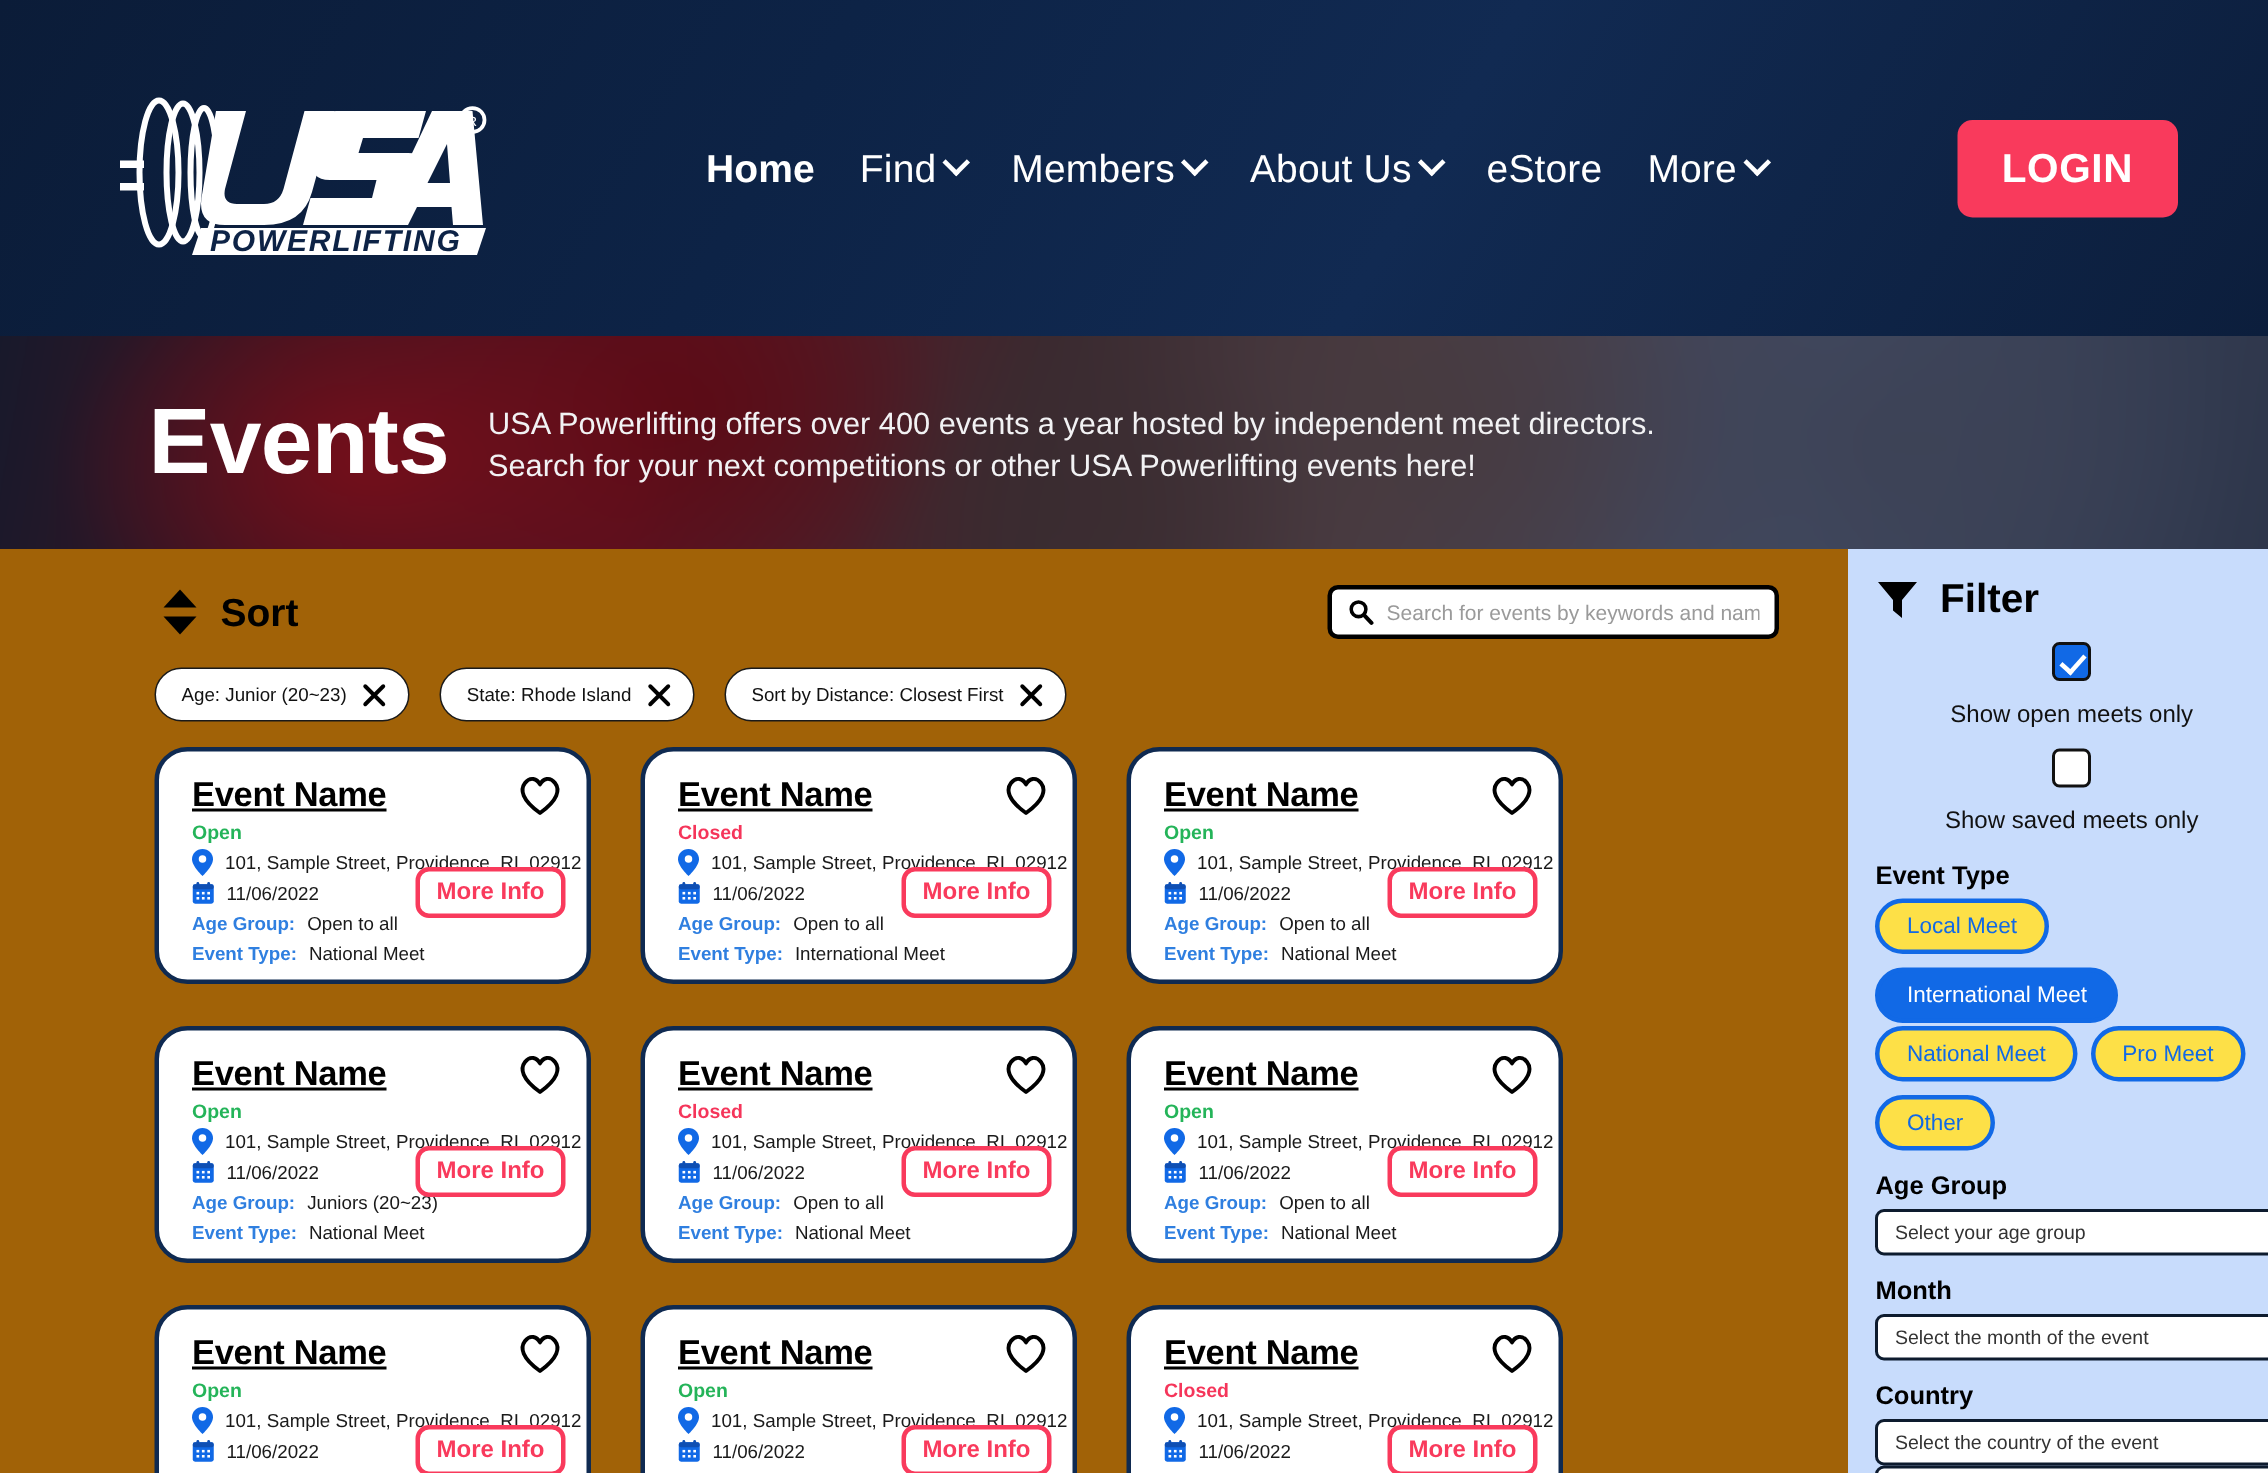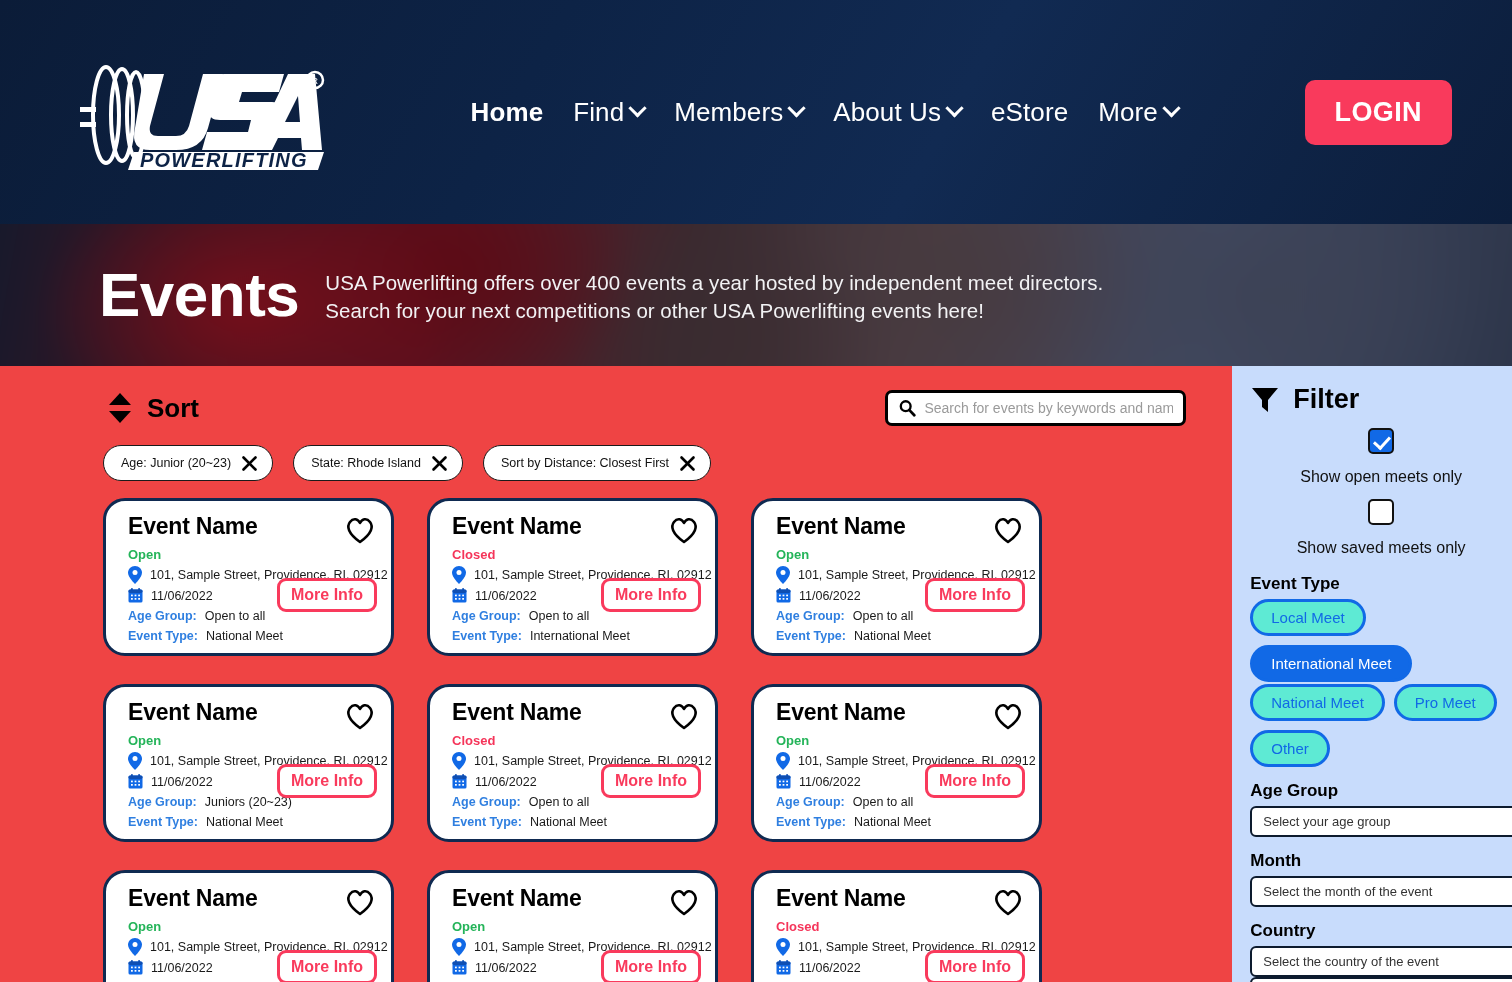--- a/index.html
+++ b/index.html
@@ -101,21 +101,21 @@
     line-height: 28px;
     padding-top: 4px;
   }
 
   
   .page-body { display: flex; height: 616px; }
   .content-col {
     width: 1356px;
     position: relative;
     padding: 0 0 0 0;
-    background: #ef4444;
+    background: #a16207;
     overflow: hidden;
   }
 
   
   .sort-row {
     display: flex;
     align-items: center;
     padding: 24px 46px 0 107px;
   }
   .sort-group { display: flex; align-items: center; gap: 14px; cursor: pointer; }
@@ -172,21 +172,21 @@
     padding: 17px 0 0 103px;
   }
   .event-card {
     position: relative;
     height: 158px;
     border: 3px solid #0f2a51;
     border-radius: 22px;
     background: #fff;
     padding: 13px 16px 0 22px;
   }
-  .card-top { display: flex; align-items: flex-start; }
+  .card-top { display: flex; align-items: center; text-decoration: underline; }
   .card-title {
     font-size: 23px;
     font-weight: bold;
     color: #000;
     letter-spacing: -0.2px;
     line-height: 1.08;
     flex: 1;
   }
   .heart-btn { width: 30px; height: 30px; flex: 0 0 auto; margin-top: 1px; cursor: pointer; }
   .card-status { font-size: 13px; margin-top: 2px; font-weight: 700; }
@@ -259,21 +259,21 @@
     font-weight: bold;
     color: #000;
     margin: 17px 0 5px 0;
   }
   .field-label.tight { margin-top: 14px; }
 
   .pill-row { display: flex; gap: 9px; flex-wrap: wrap; margin-top: 2px; }
   .pill {
     border: 3px solid #1169e6;
     border-radius: 22px;
-    background: #5eead4;
+    background: #fde047;
     color: #1169e6;
     font-size: 15px;
     font-family: inherit;
     padding: 7px 18px;
     cursor: pointer;
     white-space: nowrap;
   }
   .pill.selected { background: #1169e6; color: #fff; }
 
   .select-box {

